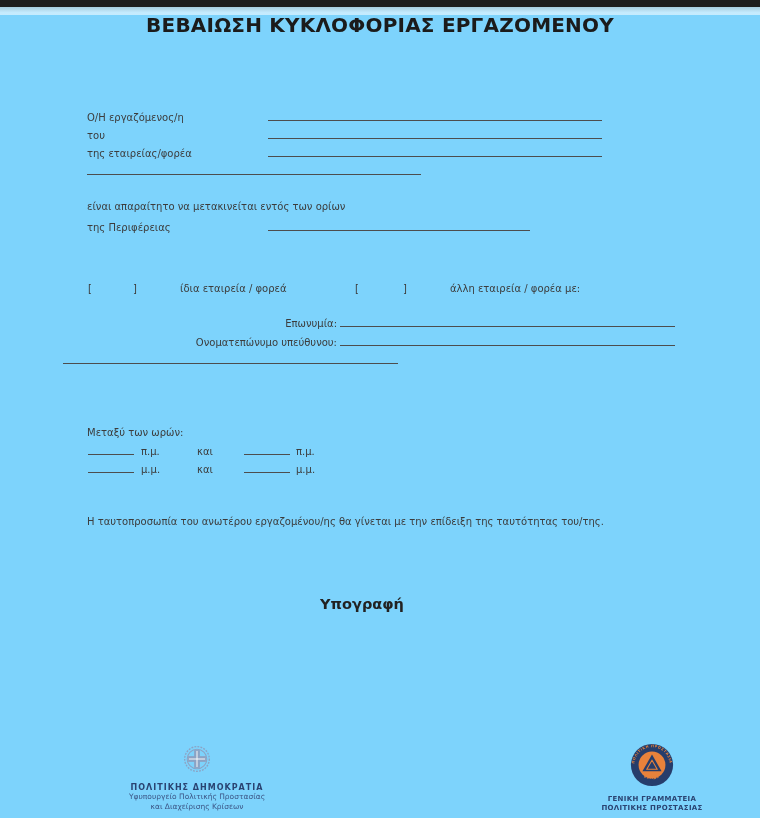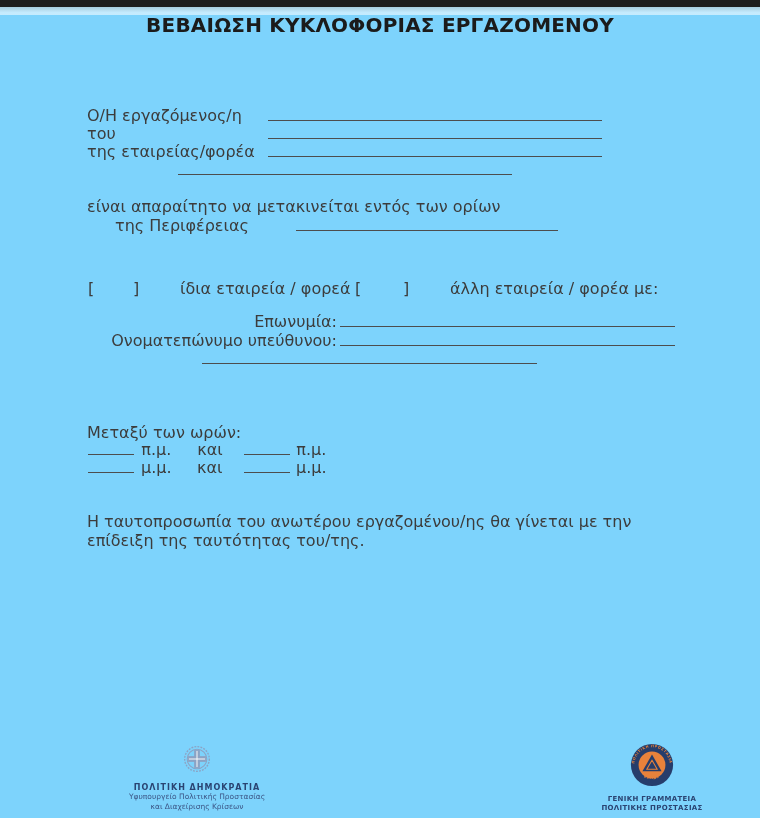--- a/index.html
+++ b/index.html
@@ -23,39 +23,39 @@
     opacity: .55;
   }
 
   .doc-title {
     position: absolute; top: 13px; left: 0; width: 760px;
     text-align: center;
     font-size: 20px; font-weight: bold; color: #1b1b1b;
     letter-spacing: .2px;
   }
 
-  .txt { font-size: 16px; line-height: 18px; color: #3c3c3c; justify-content: center; }
+  .txt { font-size: 10px; line-height: 18px; color: #3c3c3c; }
 
   
   .line {
     display: inline-block;
     border-bottom: 1.4px solid #4d4d4d;
     height: 15px;
     vertical-align: baseline;
   }
 
   
   .emp-fields { position: absolute; top: 106px; left: 87px; }
   .emp-row { display: flex; align-items: baseline; height: 18px; }
   .emp-row .lbl { width: 181px; flex: none; }
   .emp-row .line { width: 334px; }
 
   
   .movement { position: absolute; top: 198px; left: 87px; }
-  .movement .row2 { display: flex; align-items: baseline; height: 18px; margin-left: 28px; }
+  .movement .row2 { display: flex; align-items: baseline; height: 18px; }
   .movement .lbl { width: 181px; flex: none; }
   .movement .line { width: 262px; }
 
   
   .purpose { position: absolute; top: 247px; left: 87px; }
 
   
   .choice-row { position: absolute; top: 280px; left: 0; width: 760px; height: 20px; }
   .choice-row span { position: absolute; top: 0; }
   .br1o { left: 88px; }
@@ -172,31 +172,32 @@
       <span class="line"></span>
       <span class="suf1">μ.μ.</span>
       <span class="conj">και</span>
       <span class="line blank2"></span>
       <span class="suf2">μ.μ.</span>
     </div>
   </div>
 
   <div class="identity-note txt">Η ταυτοπροσωπία του ανωτέρου εργαζομένου/ης θα γίνεται με την επίδειξη της ταυτότητας του/της.</div>
 
+  <div class="signature">Υπογραφή</div>
 
   <div class="footer-left">
     <svg class="emblem-svg" width="34" height="34" viewBox="0 0 40 40" aria-hidden="true">
       <circle cx="20" cy="20" r="14.5" fill="none" stroke="#8ba3c4" stroke-width="1.6" stroke-dasharray="2.2 1.4"></circle>
       <circle cx="20" cy="20" r="11.5" fill="none" stroke="#8ba3c4" stroke-width="1.2"></circle>
       <rect x="16.6" y="9.5" width="6.8" height="21" fill="#8ba3c4"></rect>
       <rect x="9.5" y="16.6" width="21" height="6.8" fill="#8ba3c4"></rect>
       <line x1="20" y1="10.5" x2="20" y2="29.5" stroke="#ffffff" stroke-width="1.1"></line>
       <line x1="10.5" y1="20" x2="29.5" y2="20" stroke="#ffffff" stroke-width="1.1"></line>
     </svg>
-    <div class="org">ΠΟΛΙΤΙΚΗ ΔΗΜΟΚΡΑΤΙΑ</div>
+    <div class="org">ΠΟΛΙΤΙΚΗΣ ΔΗΜΟΚΡΑΤΙΑ</div>
     <div class="dept">Υφυπουργείο Πολιτικής Προστασίας</div>
     <div class="dept">και Διαχείρισης Κρίσεων</div>
   </div>
 
   <div class="footer-right">
     <svg class="badge-svg" width="46" height="46" viewBox="0 0 48 48" aria-hidden="true">
       <defs>
         <path id="arcTop" d="M 5.5,24 A 18.5,18.5 0 1 1 42.5,24"></path>
         <path id="arcBottom" d="M 8.5,27 A 16,16 0 0 0 39.5,27"></path>
       </defs>

